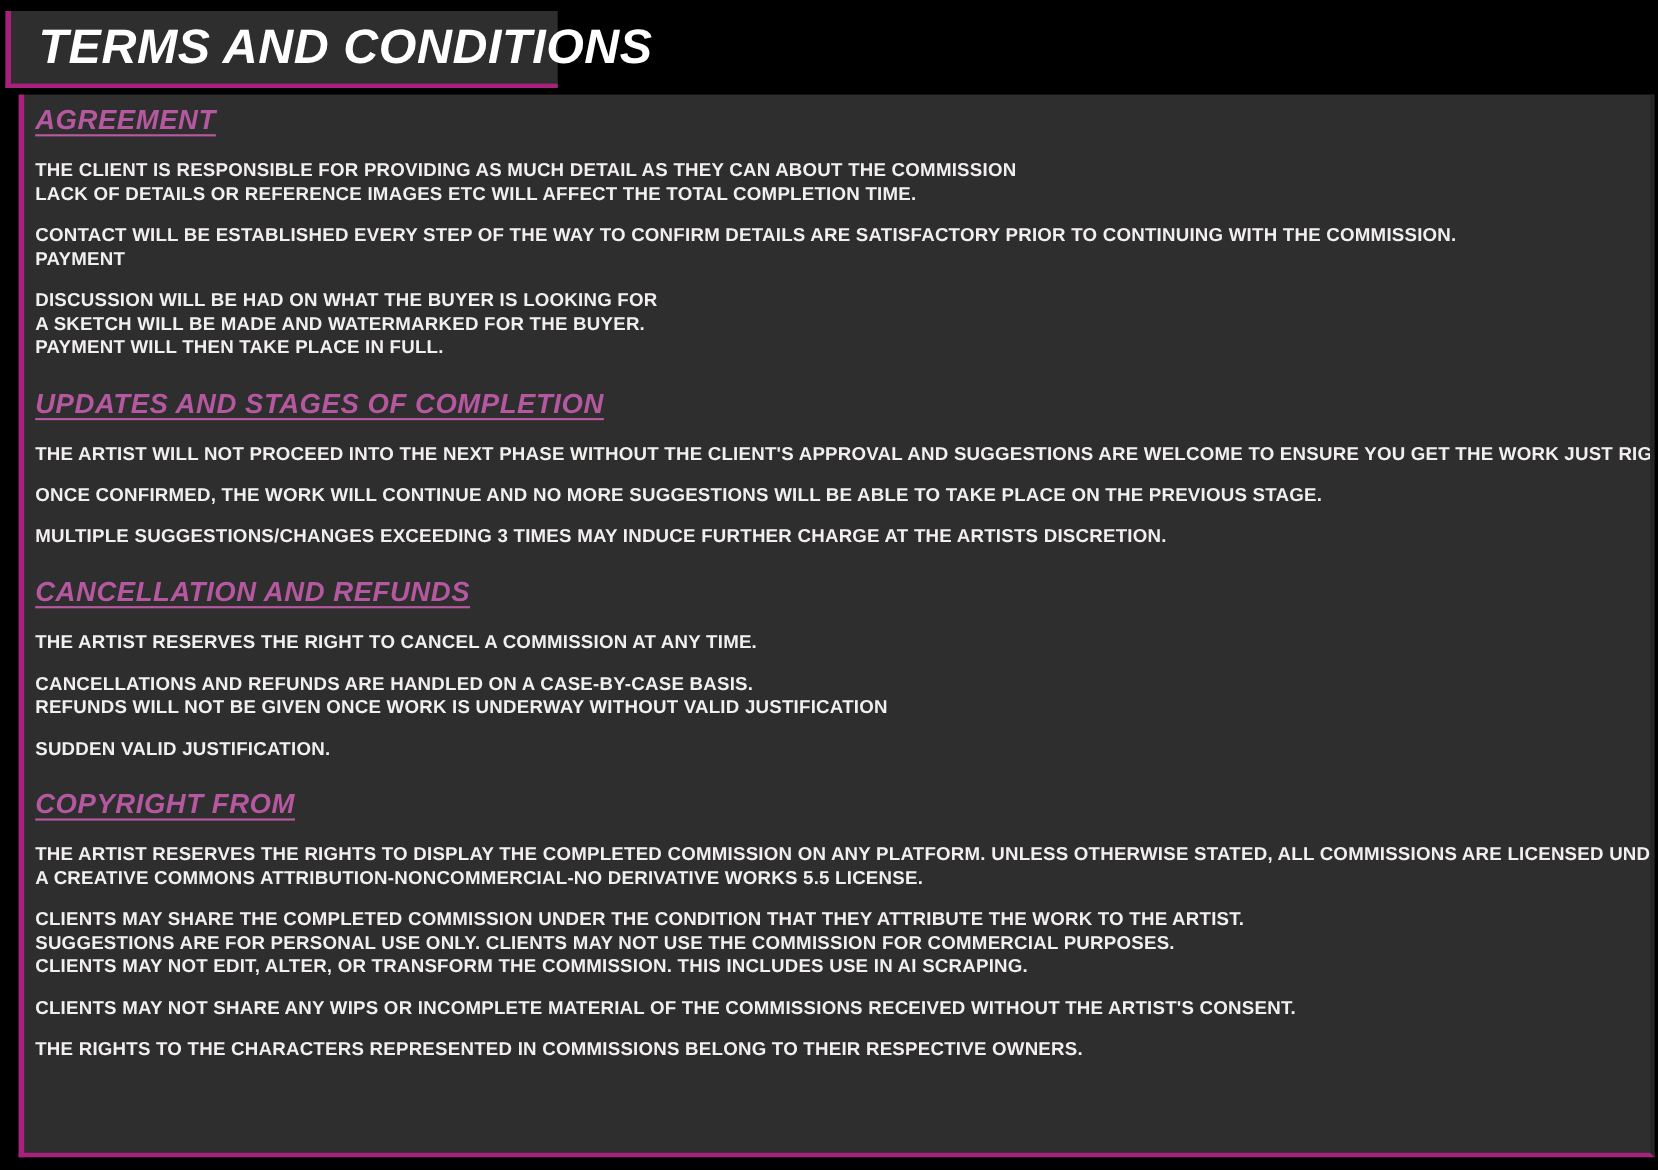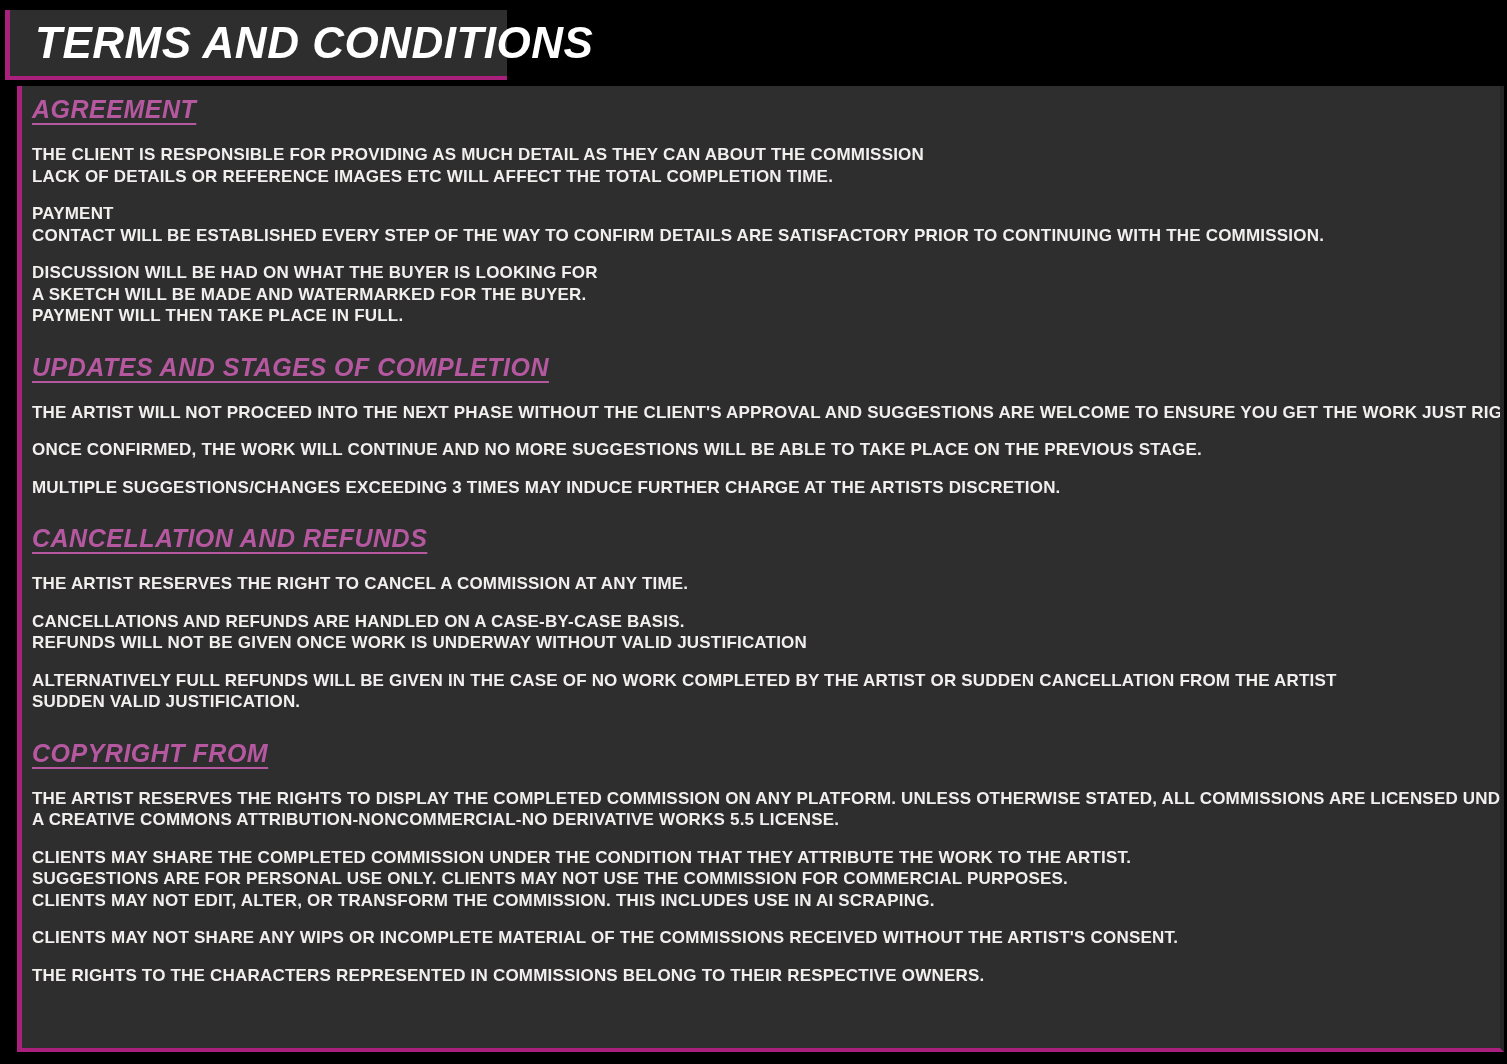--- a/index.html
+++ b/index.html
@@ -92,22 +92,22 @@
     <h1>TERMS AND CONDITIONS</h1>
   </div>
   <div class="content-box">
     <div id="sections">
         <h2 class="section-heading">AGREEMENT</h2>
         <div class="paragraph">
           <div class="line">THE CLIENT IS RESPONSIBLE FOR PROVIDING AS MUCH DETAIL AS THEY CAN ABOUT THE COMMISSION</div>
           <div class="line">LACK OF DETAILS OR REFERENCE IMAGES ETC WILL AFFECT THE TOTAL COMPLETION TIME.</div>
         </div>
         <div class="paragraph">
+          <div class="line">CONTACT WILL BE ESTABLISHED EVERY STEP OF THE WAY TO CONFIRM DETAILS ARE SATISFACTORY PRIOR TO CONTINUING WITH THE COMMISSION.</div>
           <div class="line">PAYMENT</div>
-          <div class="line">CONTACT WILL BE ESTABLISHED EVERY STEP OF THE WAY TO CONFIRM DETAILS ARE SATISFACTORY PRIOR TO CONTINUING WITH THE COMMISSION.</div>
         </div>
         <div class="paragraph">
           <div class="line">DISCUSSION WILL BE HAD ON WHAT THE BUYER IS LOOKING FOR</div>
           <div class="line">A SKETCH WILL BE MADE AND WATERMARKED FOR THE BUYER.</div>
           <div class="line">PAYMENT WILL THEN TAKE PLACE IN FULL.</div>
         </div>
         <h2 class="section-heading">UPDATES AND STAGES OF COMPLETION</h2>
         <div class="paragraph">
           <div class="line">THE ARTIST WILL NOT PROCEED INTO THE NEXT PHASE WITHOUT THE CLIENT'S APPROVAL AND SUGGESTIONS ARE WELCOME TO ENSURE YOU GET THE WORK JUST RIGHT.</div>
         </div>
@@ -119,21 +119,20 @@
         </div>
         <h2 class="section-heading">CANCELLATION AND REFUNDS</h2>
         <div class="paragraph">
           <div class="line">THE ARTIST RESERVES THE RIGHT TO CANCEL A COMMISSION AT ANY TIME.</div>
         </div>
         <div class="paragraph">
           <div class="line">CANCELLATIONS AND REFUNDS ARE HANDLED ON A CASE-BY-CASE BASIS.</div>
           <div class="line">REFUNDS WILL NOT BE GIVEN ONCE WORK IS UNDERWAY WITHOUT VALID JUSTIFICATION</div>
         </div>
         <div class="paragraph">
-          <div class="line">ALTERNATIVELY FULL REFUNDS WILL BE GIVEN IN THE CASE OF NO WORK COMPLETED BY THE ARTIST OR SUDDEN CANCELLATION FROM THE ARTIST</div>
           <div class="line">SUDDEN VALID JUSTIFICATION.</div>
         </div>
         <h2 class="section-heading">COPYRIGHT FROM</h2>
         <div class="paragraph">
           <div class="line">THE ARTIST RESERVES THE RIGHTS TO DISPLAY THE COMPLETED COMMISSION ON ANY PLATFORM. UNLESS OTHERWISE STATED, ALL COMMISSIONS ARE LICENSED UNDER</div>
           <div class="line">A CREATIVE COMMONS ATTRIBUTION-NONCOMMERCIAL-NO DERIVATIVE WORKS 5.5 LICENSE.</div>
         </div>
         <div class="paragraph">
           <div class="line">CLIENTS MAY SHARE THE COMPLETED COMMISSION UNDER THE CONDITION THAT THEY ATTRIBUTE THE WORK TO THE ARTIST.</div>
           <div class="line">SUGGESTIONS ARE FOR PERSONAL USE ONLY. CLIENTS MAY NOT USE THE COMMISSION FOR COMMERCIAL PURPOSES.</div>

